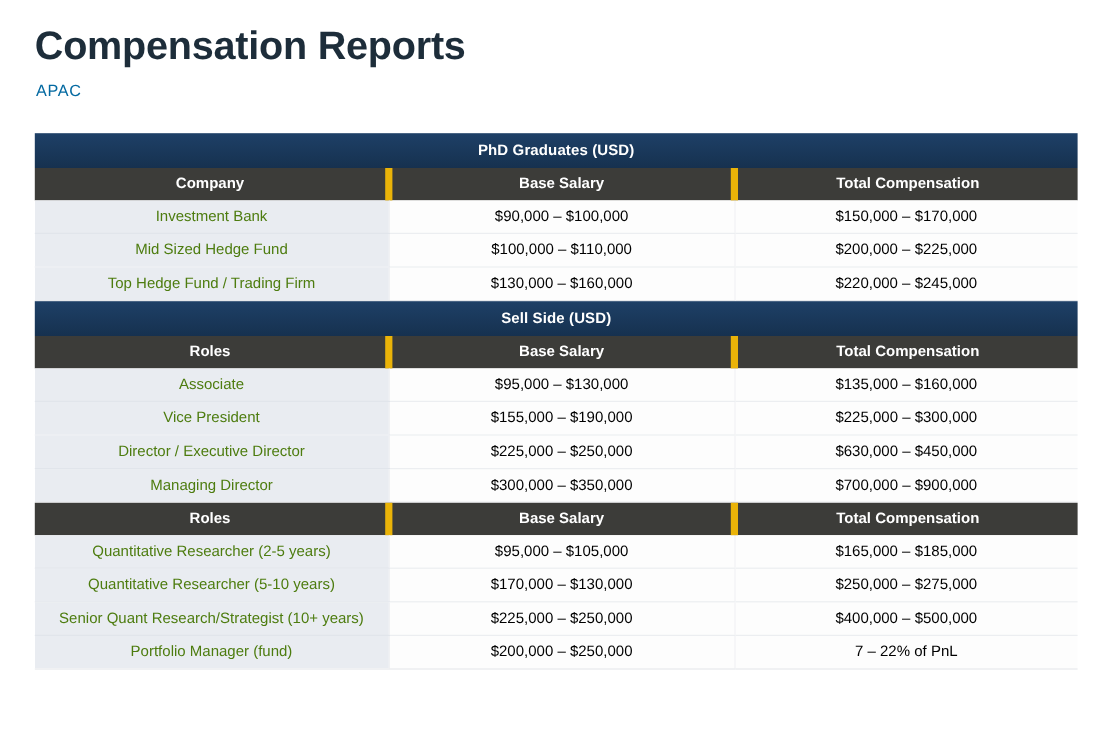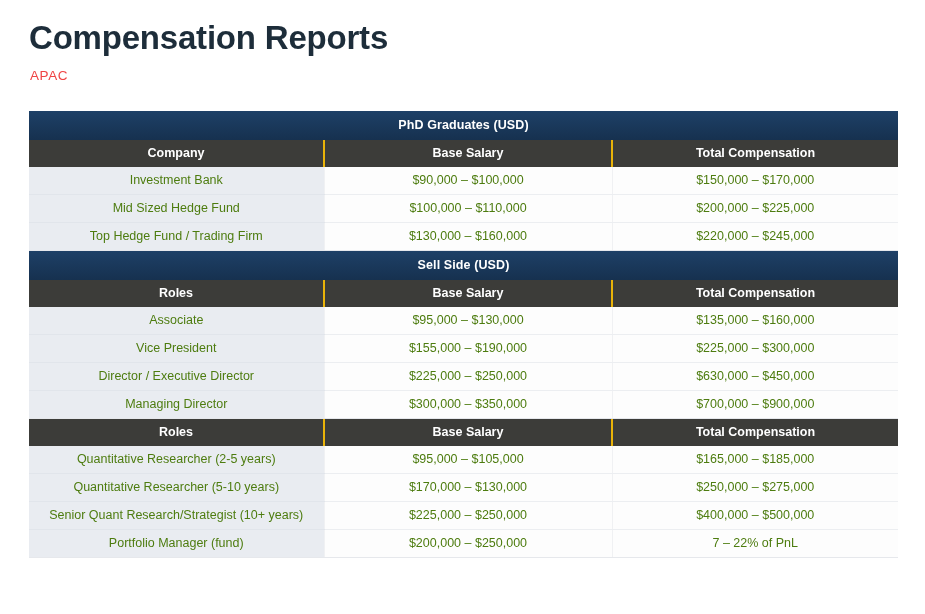--- a/index.html
+++ b/index.html
@@ -33,21 +33,21 @@
     line-height: 40px;
     font-weight: 700;
     color: #1d2d3a;
     letter-spacing: -0.2px;
     margin: 0;
     white-space: nowrap;
   }
   .page-subtitle {
     font-size: 13.5px;
     line-height: 18px;
-    color: #ef4444;
+    color: #0369a1;
     letter-spacing: 0.6px;
     margin: 9px 0 0 1px;
   }
 
   
   .tables {
     margin-top: 26px;
     padding: 0 27px 0 29px;
   }
 
@@ -76,31 +76,31 @@
   }
 
   .head-row th {
     background: #3c3c39;
     color: #ffffff;
     font-size: 12.5px;
     font-weight: 600;
     text-align: center;
     padding: 6px 6px 7px 6px;
     border: none;
-    border-right: 2px solid #eab308;
+    border-right: 6px solid #eab308;
   }
   .head-row th:last-child { border-right: none; }
 
   .comp-table tbody td {
     font-size: 12.5px;
     text-align: center;
     padding: 6px 8px 7px 8px;
     border-bottom: 1px solid #eceef1;
     background: #fdfdfd;
-    color: #4d7c0f;
+    color: #000000;
     white-space: nowrap;
     overflow: hidden;
     text-overflow: ellipsis;
   }
   .comp-table tbody tr:last-child td { border-bottom: 1px solid #e6e8ec; }
 
   .comp-table tbody td.role-cell {
     background: #e9ecf1;
     color: #4d7c0f;
     font-weight: 400;

